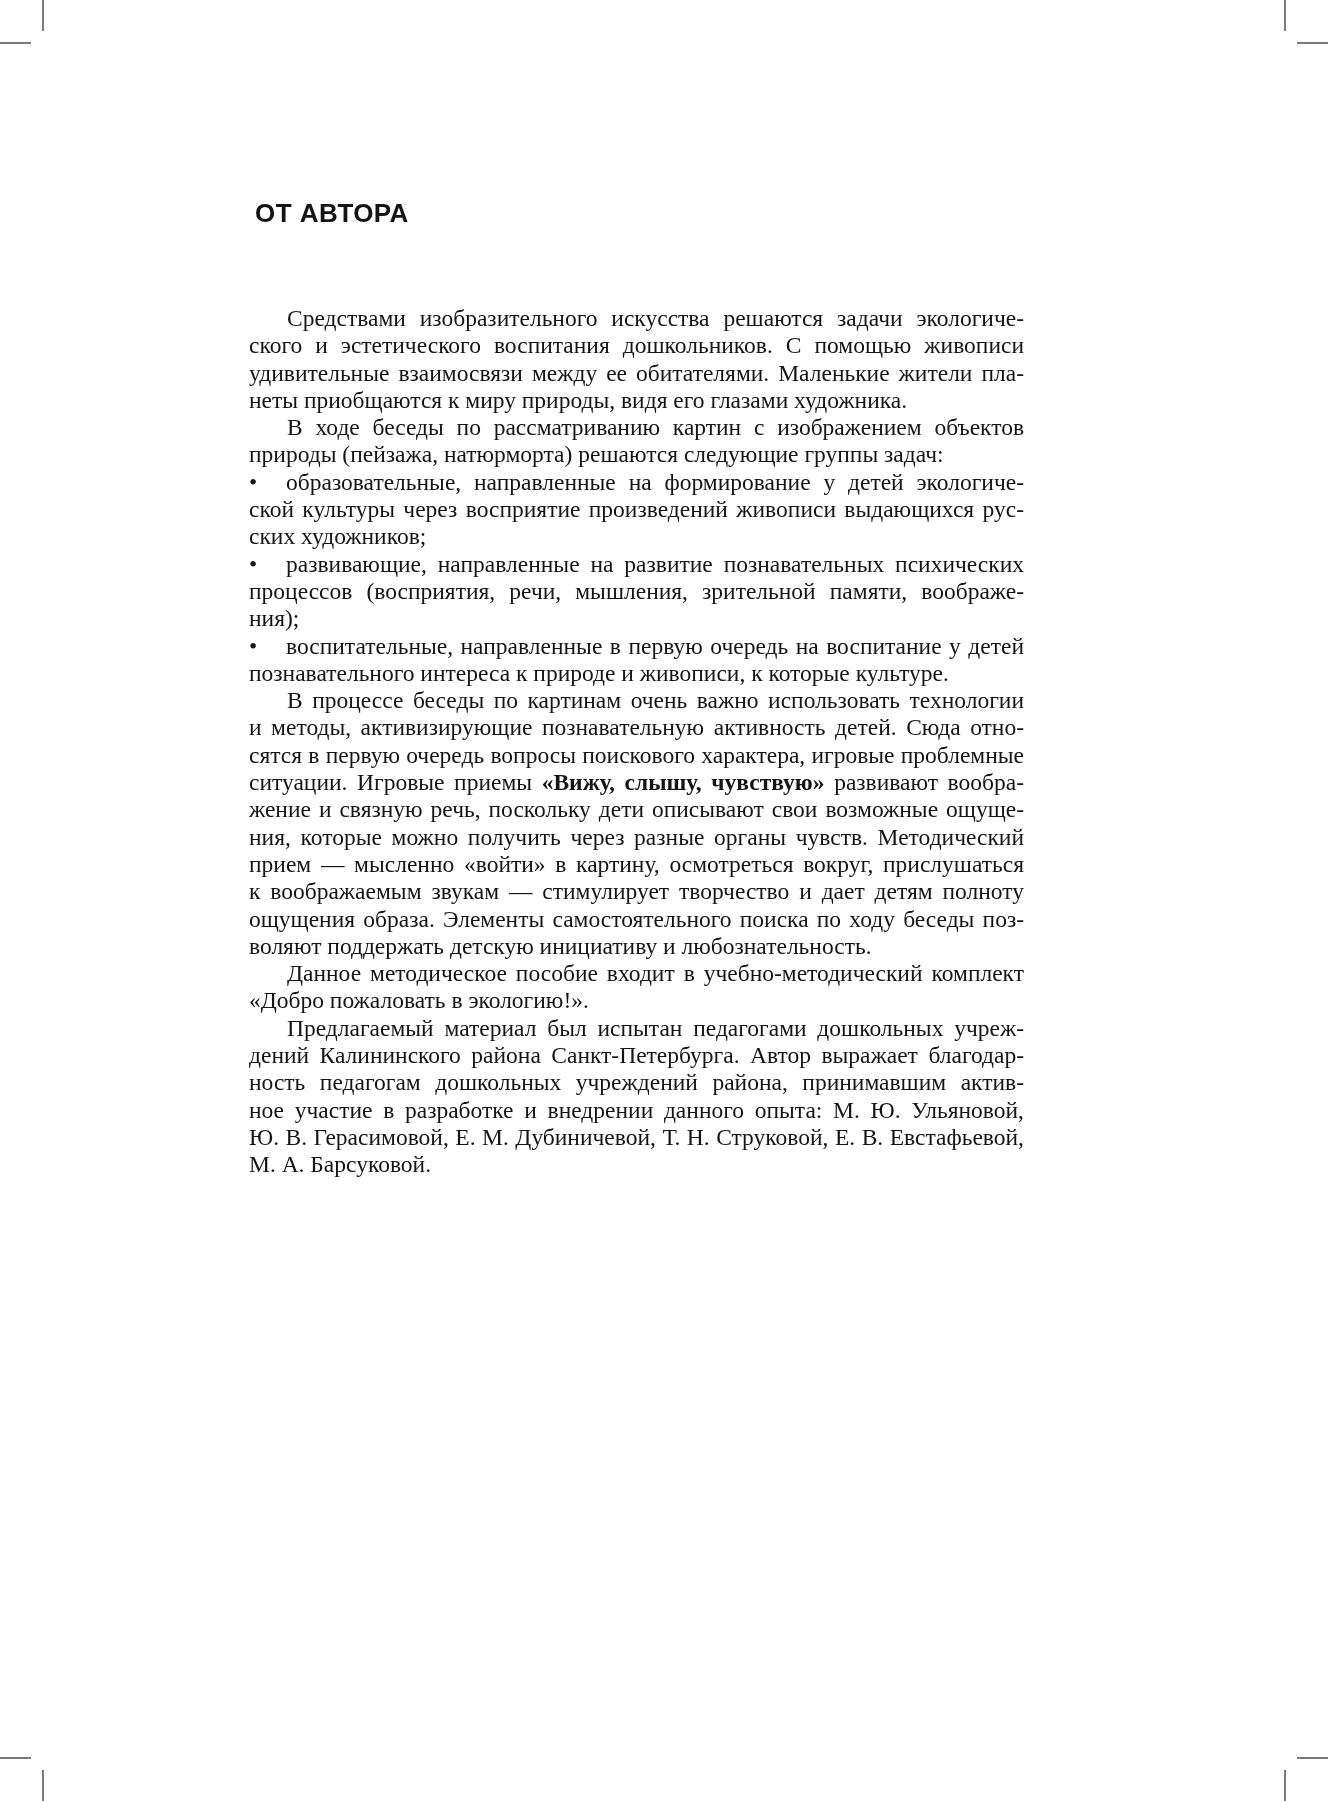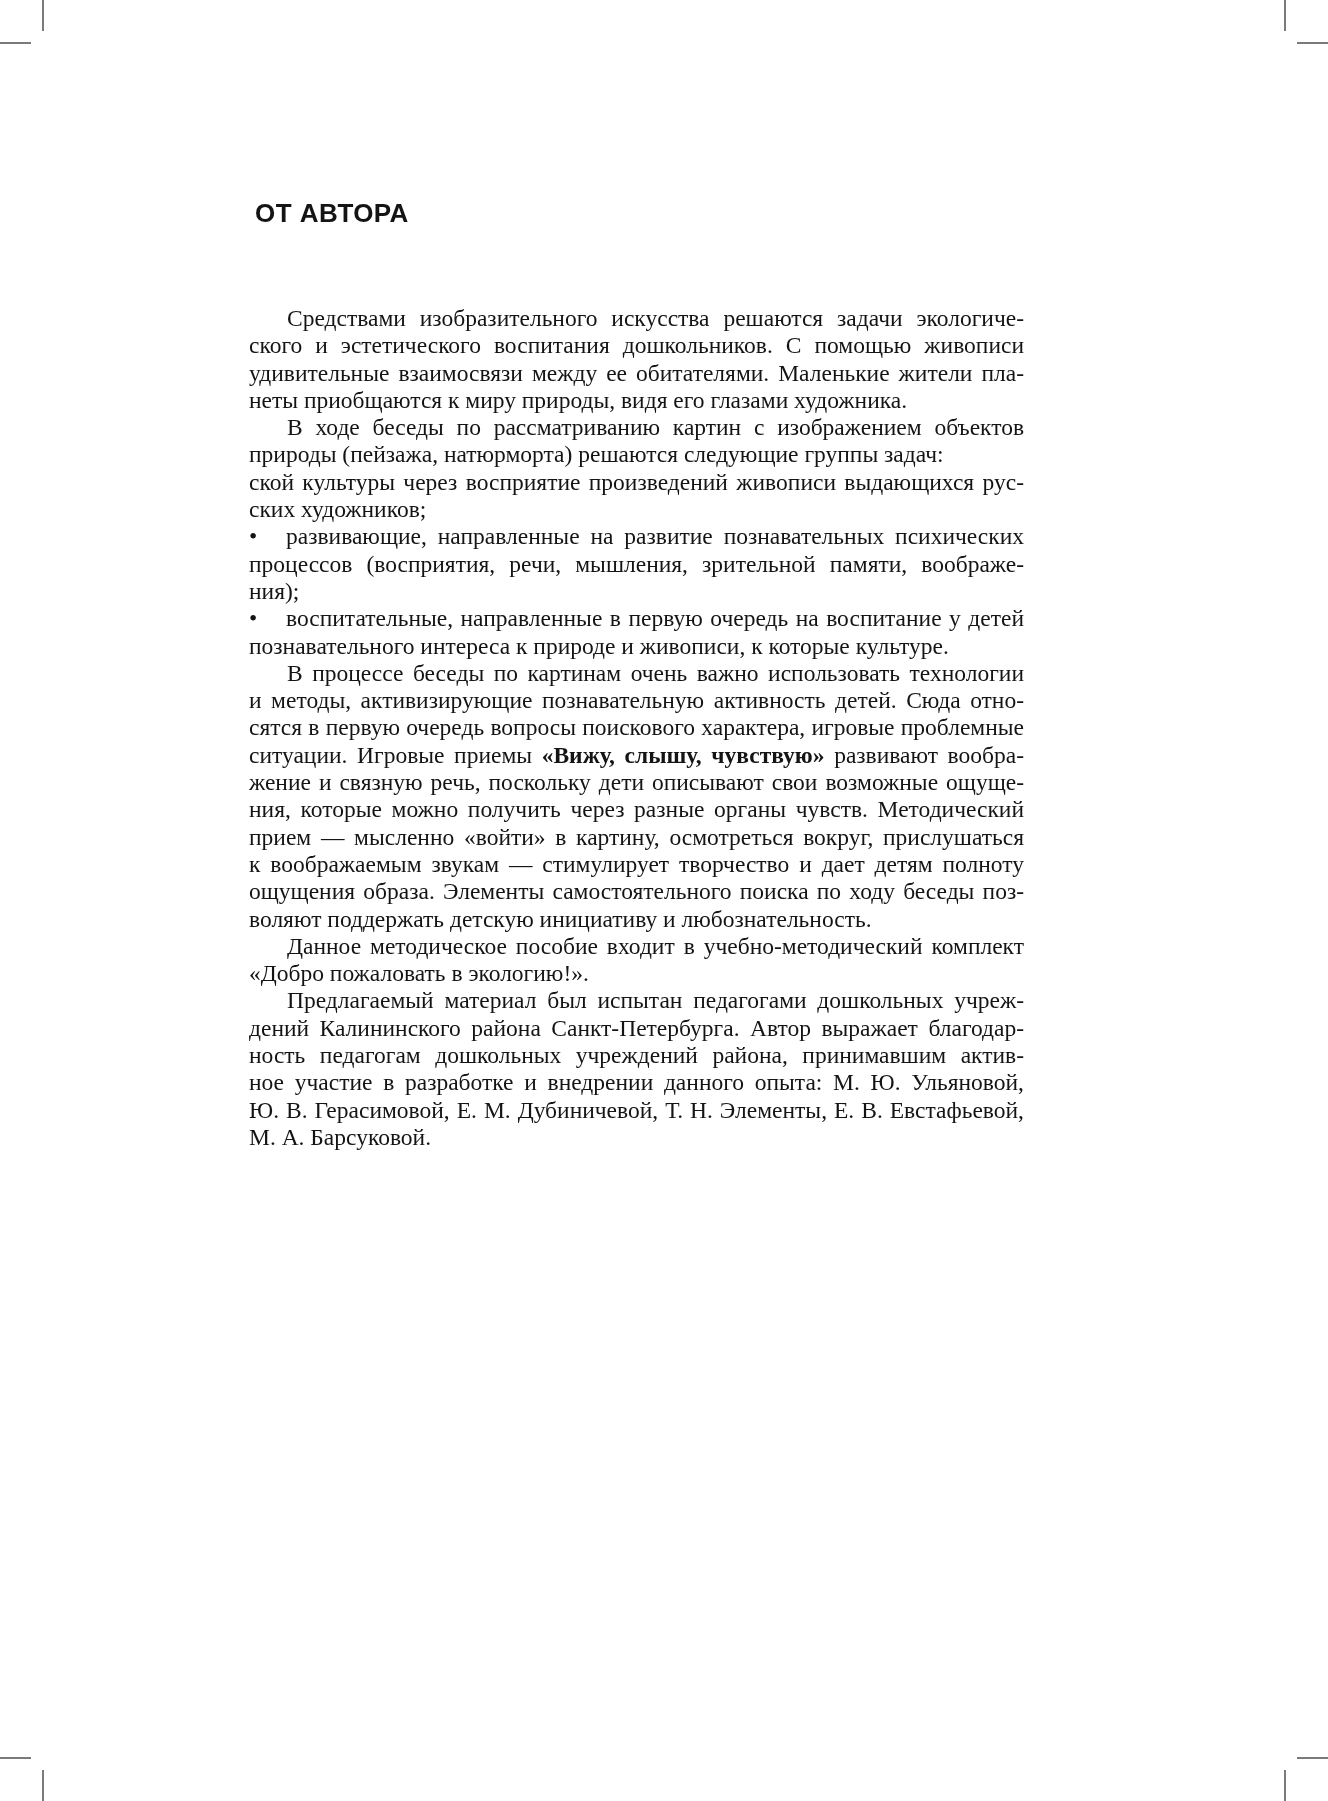--- a/index.html
+++ b/index.html
@@ -80,20 +80,21 @@
       <div class="line first"><span>Средствами изобразительного искусства решаются задачи экологиче-</span></div>
       <div class="line"><span>ского и эстетического воспитания дошкольников. С помощью живописи</span></div>
       <div class="line"><span>удивительные взаимосвязи между ее обитателями. Маленькие жители пла-</span></div>
       <div class="line last"><span>неты приобщаются к миру природы, видя его глазами художника.</span></div>
     </div>
     <div class="para indent">
       <div class="line first"><span>В ходе беседы по рассматриванию картин с изображением объектов</span></div>
       <div class="line last"><span>природы (пейзажа, натюрморта) решаются следующие группы задач:</span></div>
     </div>
     <div class="para bullet">
+      <div class="line first"><span class="bullet-marker">•</span><span>образовательные, направленные на формирование у детей экологиче-</span></div>
       <div class="line"><span>ской культуры через восприятие произведений живописи выдающихся рус-</span></div>
       <div class="line last"><span>ских художников;</span></div>
     </div>
     <div class="para bullet">
       <div class="line first"><span class="bullet-marker">•</span><span>развивающие, направленные на развитие познавательных психических</span></div>
       <div class="line"><span>процессов (восприятия, речи, мышления, зрительной памяти, воображе-</span></div>
       <div class="line last"><span>ния);</span></div>
     </div>
     <div class="para bullet">
       <div class="line first"><span class="bullet-marker">•</span><span>воспитательные, направленные в первую очередь на воспитание у детей</span></div>
@@ -113,16 +114,16 @@
     </div>
     <div class="para indent">
       <div class="line first"><span>Данное методическое пособие входит в учебно-методический комплект</span></div>
       <div class="line last"><span>«Добро пожаловать в экологию!».</span></div>
     </div>
     <div class="para indent">
       <div class="line first"><span>Предлагаемый материал был испытан педагогами дошкольных учреж-</span></div>
       <div class="line"><span>дений Калининского района Санкт-Петербурга. Автор выражает благодар-</span></div>
       <div class="line"><span>ность педагогам дошкольных учреждений района, принимавшим актив-</span></div>
       <div class="line"><span>ное участие в разработке и внедрении данного опыта: М. Ю. Ульяновой,</span></div>
-      <div class="line"><span>Ю. В. Герасимовой, Е. М. Дубиничевой, Т. Н. Элементы, Е. В. Евстафьевой,</span></div>
+      <div class="line"><span>Ю. В. Герасимовой, Е. М. Дубиничевой, Т. Н. Струковой, Е. В. Евстафьевой,</span></div>
       <div class="line last"><span>М. А. Барсуковой.</span></div>
     </div>
   </div>
 
 </body></html>

